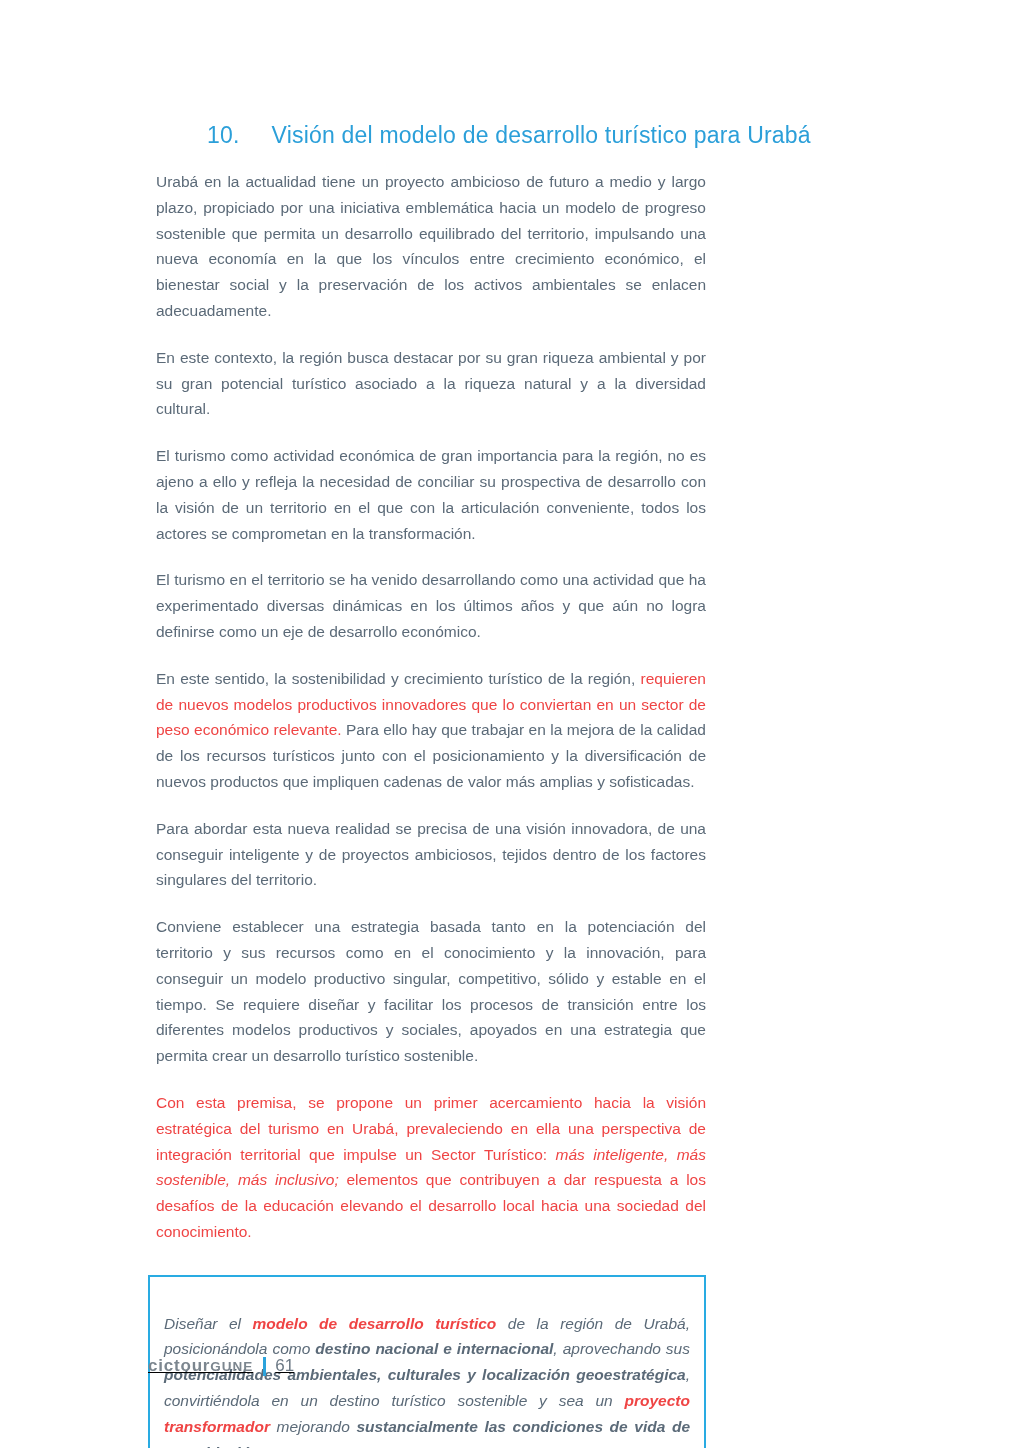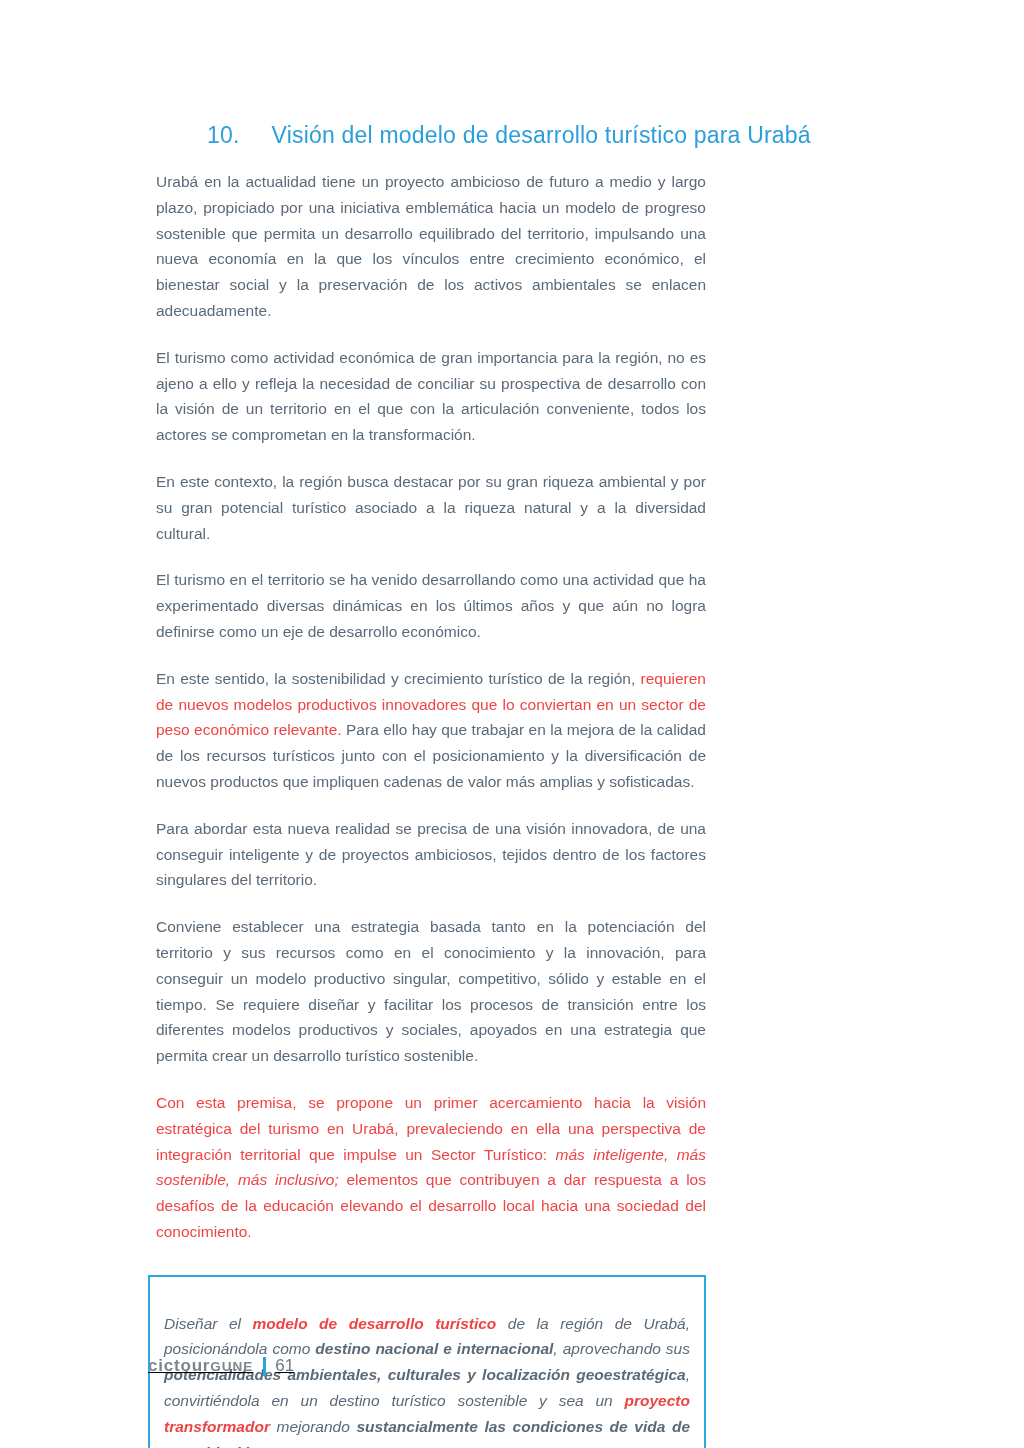--- a/index.html
+++ b/index.html
@@ -70,22 +70,22 @@
 <body>
 
 <div class="page">
 
   <h1 class="title">
     <span class="title-num">10.</span><span class="title-text">Visión del modelo de desarrollo turístico para Urabá</span>
   </h1>
 
   <div class="content">
     <p><span>Urabá en la actualidad tiene un proyecto ambicioso de futuro a medio y largo plazo, propiciado por una iniciativa emblemática hacia un modelo de progreso sostenible que permita un desarrollo equilibrado del territorio, impulsando una nueva economía en la que los vínculos entre crecimiento económico, el bienestar social y la preservación de los activos ambientales se enlacen adecuadamente.</span></p>
+    <p><span>En este contexto, la región busca destacar por su gran riqueza ambiental y por su gran potencial turístico asociado a la riqueza natural y a la diversidad cultural.</span></p>
     <p><span>El turismo como actividad económica de gran importancia para la región, no es ajeno a ello y refleja la necesidad de conciliar su prospectiva de desarrollo con la visión de un territorio en el que con la articulación conveniente,  todos los actores se comprometan en la transformación.</span></p>
-    <p><span>En este contexto, la región busca destacar por su gran riqueza ambiental y por su gran potencial turístico asociado a la riqueza natural y a la diversidad cultural.</span></p>
     <p><span>El turismo en el territorio se ha venido desarrollando como una actividad que ha experimentado diversas dinámicas en los últimos años y que aún no logra definirse como un eje de desarrollo económico.</span></p>
     <p><span>En este sentido,  la sostenibilidad y crecimiento turístico de la región, </span><span class="c-blue">requieren de nuevos modelos productivos innovadores que lo conviertan en un sector de peso económico relevante.</span><span> Para ello hay que trabajar en la mejora de la calidad de los recursos turísticos junto con el posicionamiento y la diversificación de nuevos productos que impliquen cadenas de valor más amplias y sofisticadas.</span></p>
     <p><span>Para abordar esta nueva realidad se precisa de una visión innovadora, de una conseguir inteligente y de proyectos ambiciosos, tejidos dentro de los factores singulares del territorio.</span></p>
     <p><span>Conviene establecer una estrategia basada tanto en la potenciación del territorio y sus recursos como en el conocimiento y la innovación, para conseguir un modelo productivo singular, competitivo, sólido y estable en el tiempo. Se requiere diseñar y facilitar los procesos de transición entre los diferentes modelos productivos y sociales, apoyados en una estrategia que  permita crear un desarrollo turístico sostenible.</span></p>
     <p><span class="c-blue">Con esta premisa, se propone un primer acercamiento hacia la visión estratégica del turismo en Urabá, prevaleciendo en ella una perspectiva de integración territorial que impulse un Sector Turístico: </span><span class="c-italic c-blue">más inteligente, más sostenible, más inclusivo;</span><span class="c-blue"> elementos que contribuyen a dar respuesta a los desafíos de la educación elevando el desarrollo local hacia una sociedad del conocimiento.</span></p>
 
     <div class="callout">
       <p><span>Diseñar el </span><span class="c-bold c-blue">modelo de desarrollo turístico</span><span> de la región de Urabá, posicionándola como </span><span class="c-bold">destino nacional e internacional</span><span>, aprovechando sus </span><span class="c-bold">potencialidades ambientales, culturales y localización geoestratégica</span><span>, convirtiéndola en un destino turístico sostenible y sea un </span><span class="c-bold c-blue">proyecto transformador</span><span> mejorando  </span><span class="c-bold">sustancialmente las condiciones de vida de su población.</span></p>
     </div>
   </div>

